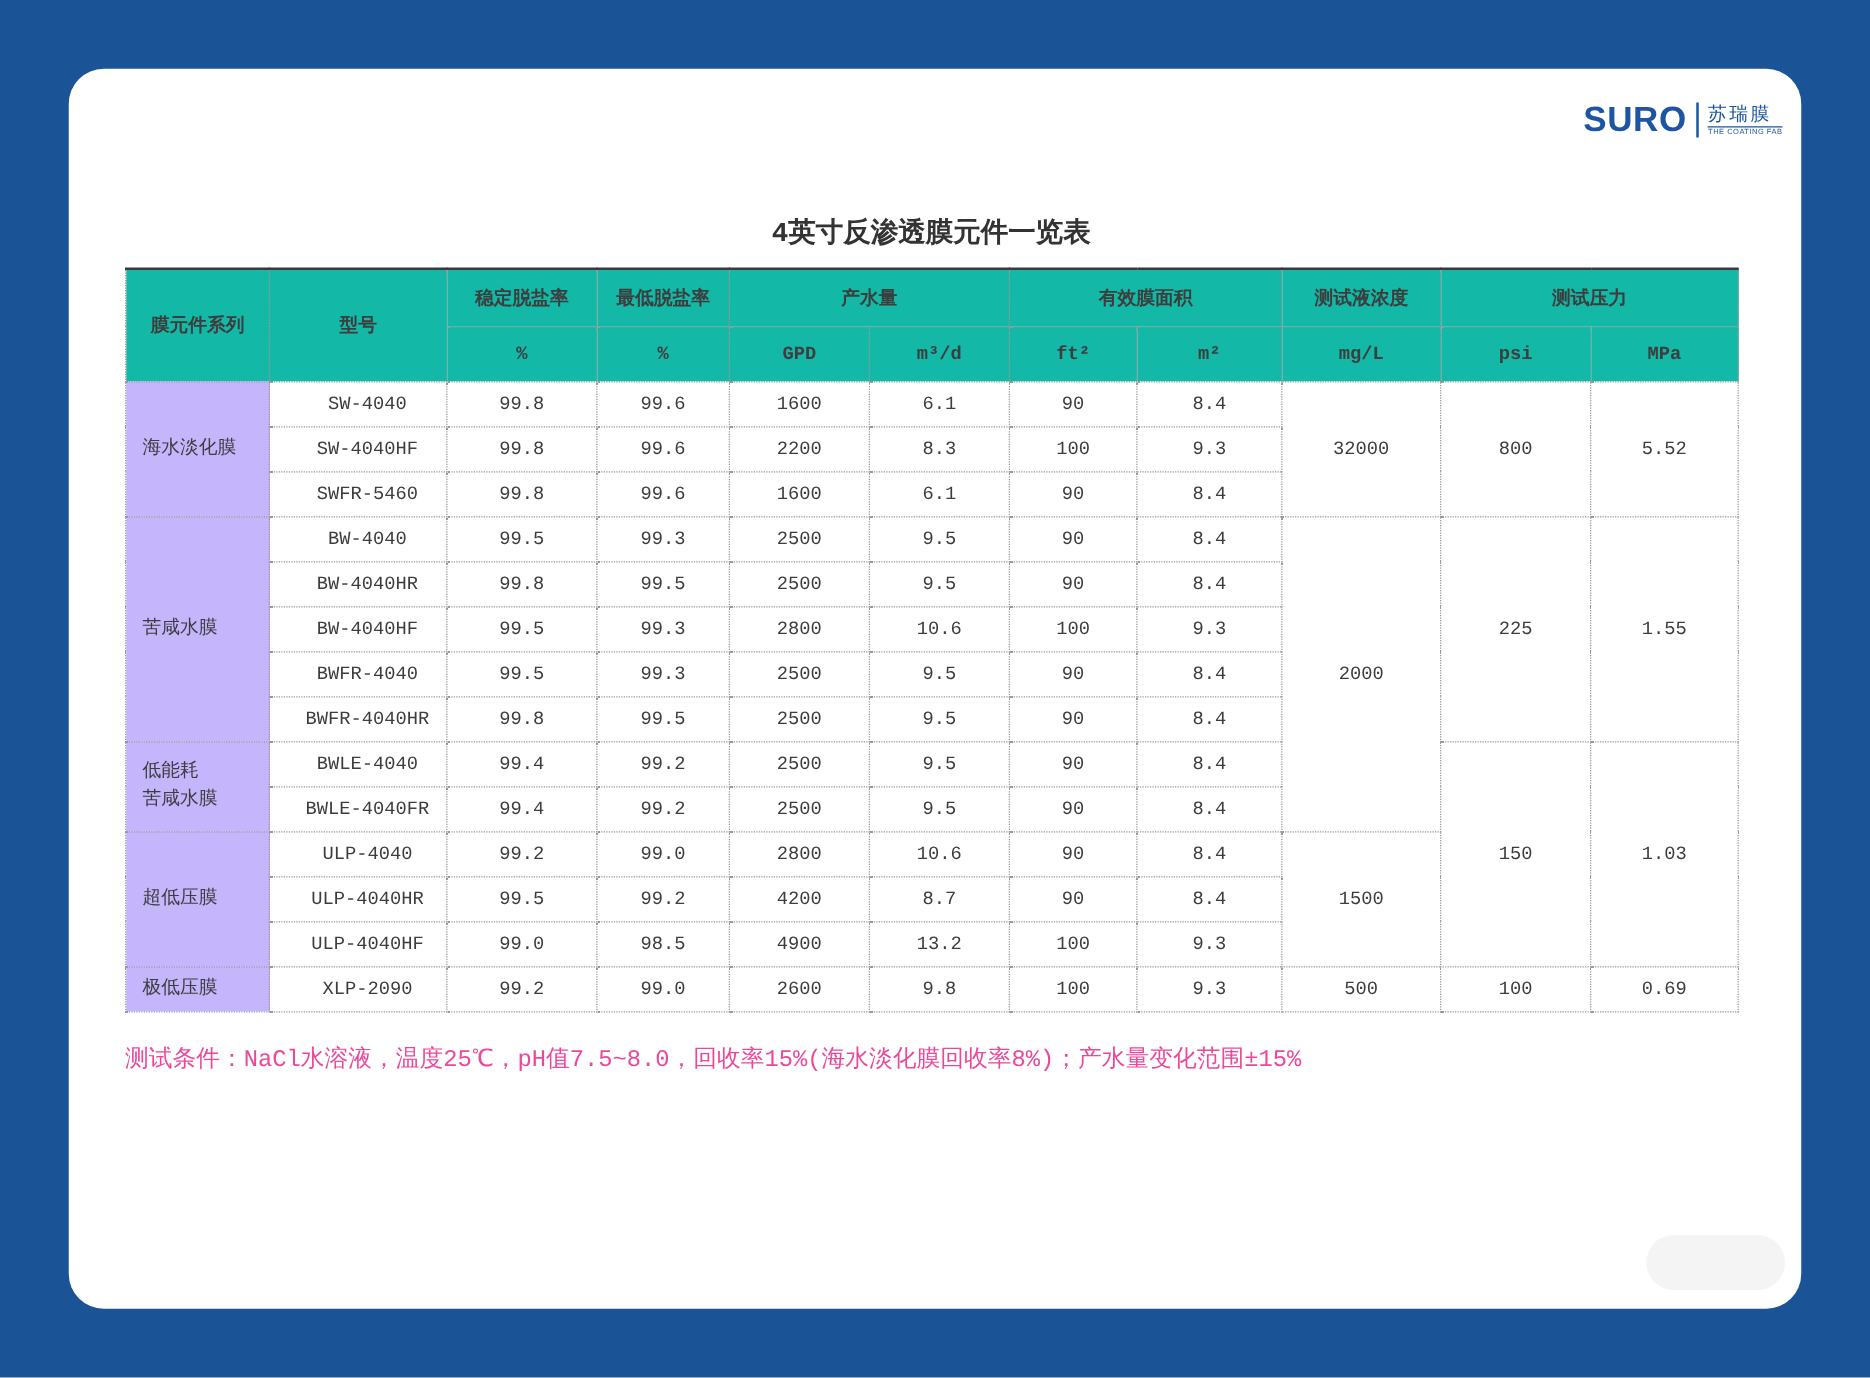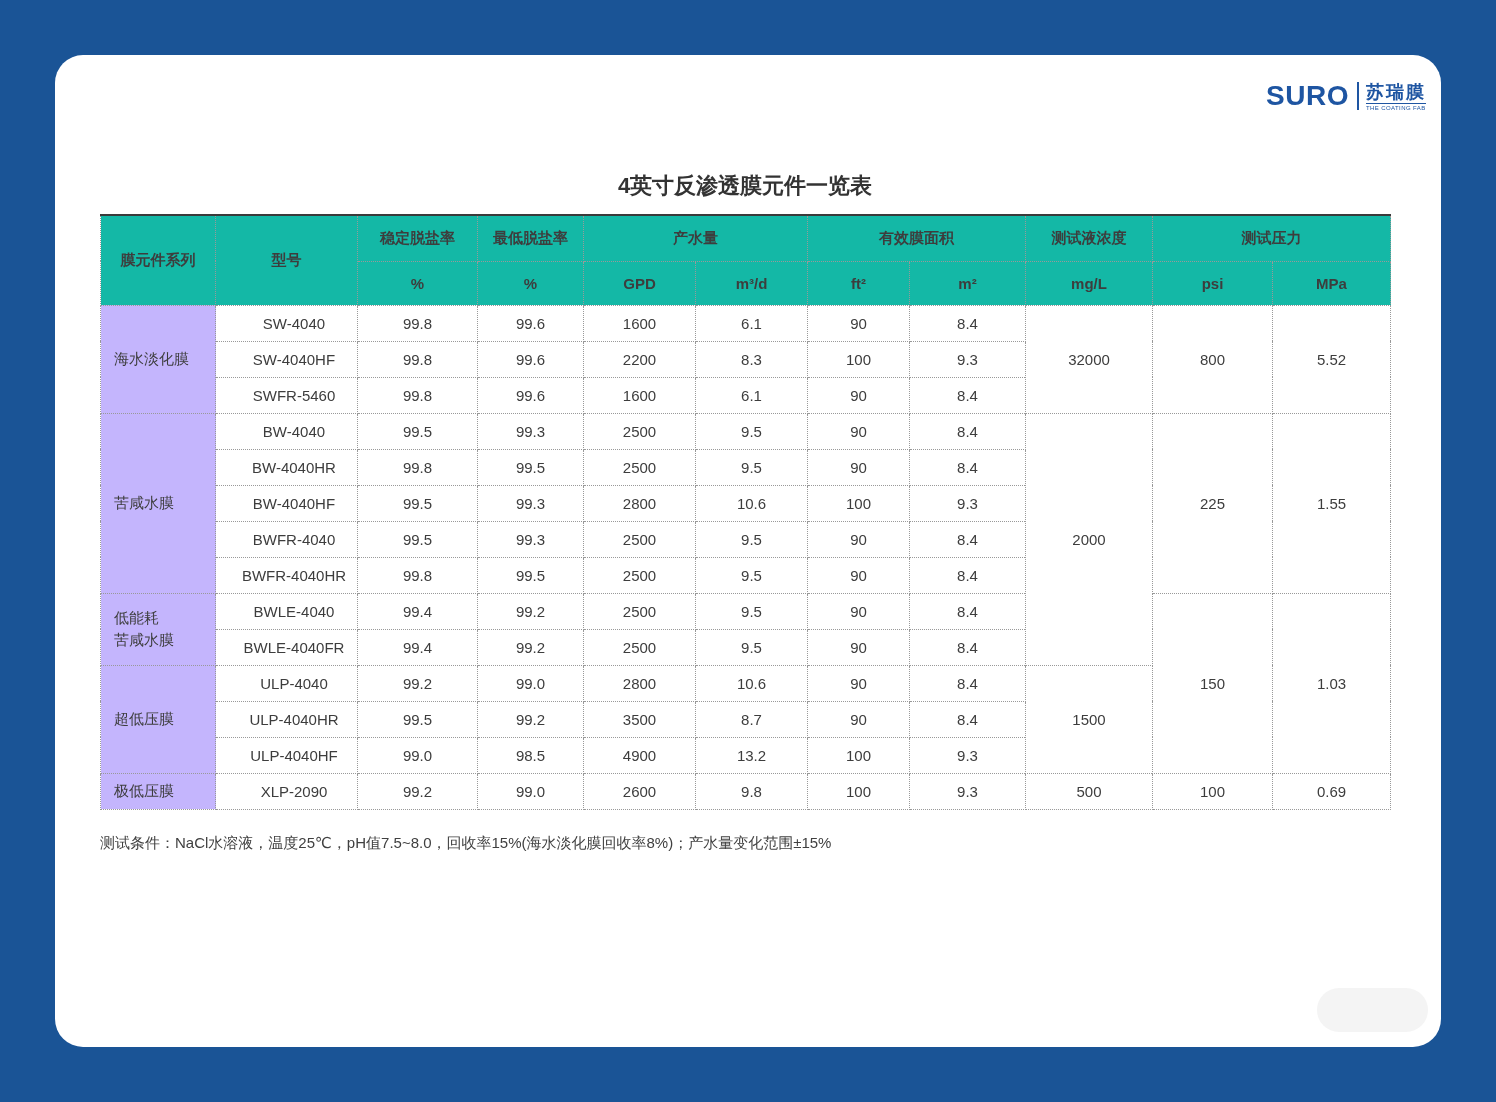--- a/index.html
+++ b/index.html
@@ -30,35 +30,35 @@
     letter-spacing: 0.5px;
     line-height: 1;
   }
   .logo-divider {
     width: 2px; height: 28px;
     background: #1e55a2;
     margin: 0 7px 0 8px;
   }
   .logo-right { display: flex; flex-direction: column; }
   .logo-cn {
-    font-size: 18px;
-    font-weight: 700;
+    font-size: 15px;
+    font-weight: 400;
     color: #1e55a2;
     letter-spacing: 2px;
     line-height: 1.15;
   }
   .logo-tagline {
     font-size: 6px;
     color: #1e55a2;
     letter-spacing: 0.4px;
     border-top: 1px solid #1e55a2;
     padding-top: 1px;
     white-space: nowrap;
   }
-  .content { padding: 116px 51px 0 45px; }
+  .content { padding: 116px 51px 0 45px; font-family: Liberation Mono, monospace; }
   .title {
     text-align: center;
     font-size: 22px;
     font-weight: 700;
     color: #333333;
     margin-bottom: 13px;
   }
   table.spec {
     width: 1290px;
     table-layout: fixed;
@@ -88,22 +88,22 @@
     background: #c4b5fd;
     font-weight: 400;
     text-align: left;
     padding-left: 13px;
     white-space: pre-line;
     line-height: 1.45;
   }
   td.model { text-align: left; padding-left: 15px; }
   .note {
     margin-top: 24px;
-    font-size: 15px;
-    color: #404040;
+    font-size: 19px;
+    color: #ec4899;
   }
   .watermark {
     position: absolute;
     right: 13px; bottom: 15px;
     width: 111px; height: 44px;
     background: #f4f4f4;
     border-radius: 22px;
   }
 </style>
 </head>
@@ -271,21 +271,21 @@
           <td>2800</td>
           <td>10.6</td>
           <td>90</td>
           <td>8.4</td>
           <td rowspan="3">1500</td>
         </tr>
         <tr>
           <td class="model">ULP-4040HR</td>
           <td>99.5</td>
           <td>99.2</td>
-          <td>3500</td>
+          <td>4200</td>
           <td>8.7</td>
           <td>90</td>
           <td>8.4</td>
         </tr>
         <tr>
           <td class="model">ULP-4040HF</td>
           <td>99.0</td>
           <td>98.5</td>
           <td>4900</td>
           <td>13.2</td>

